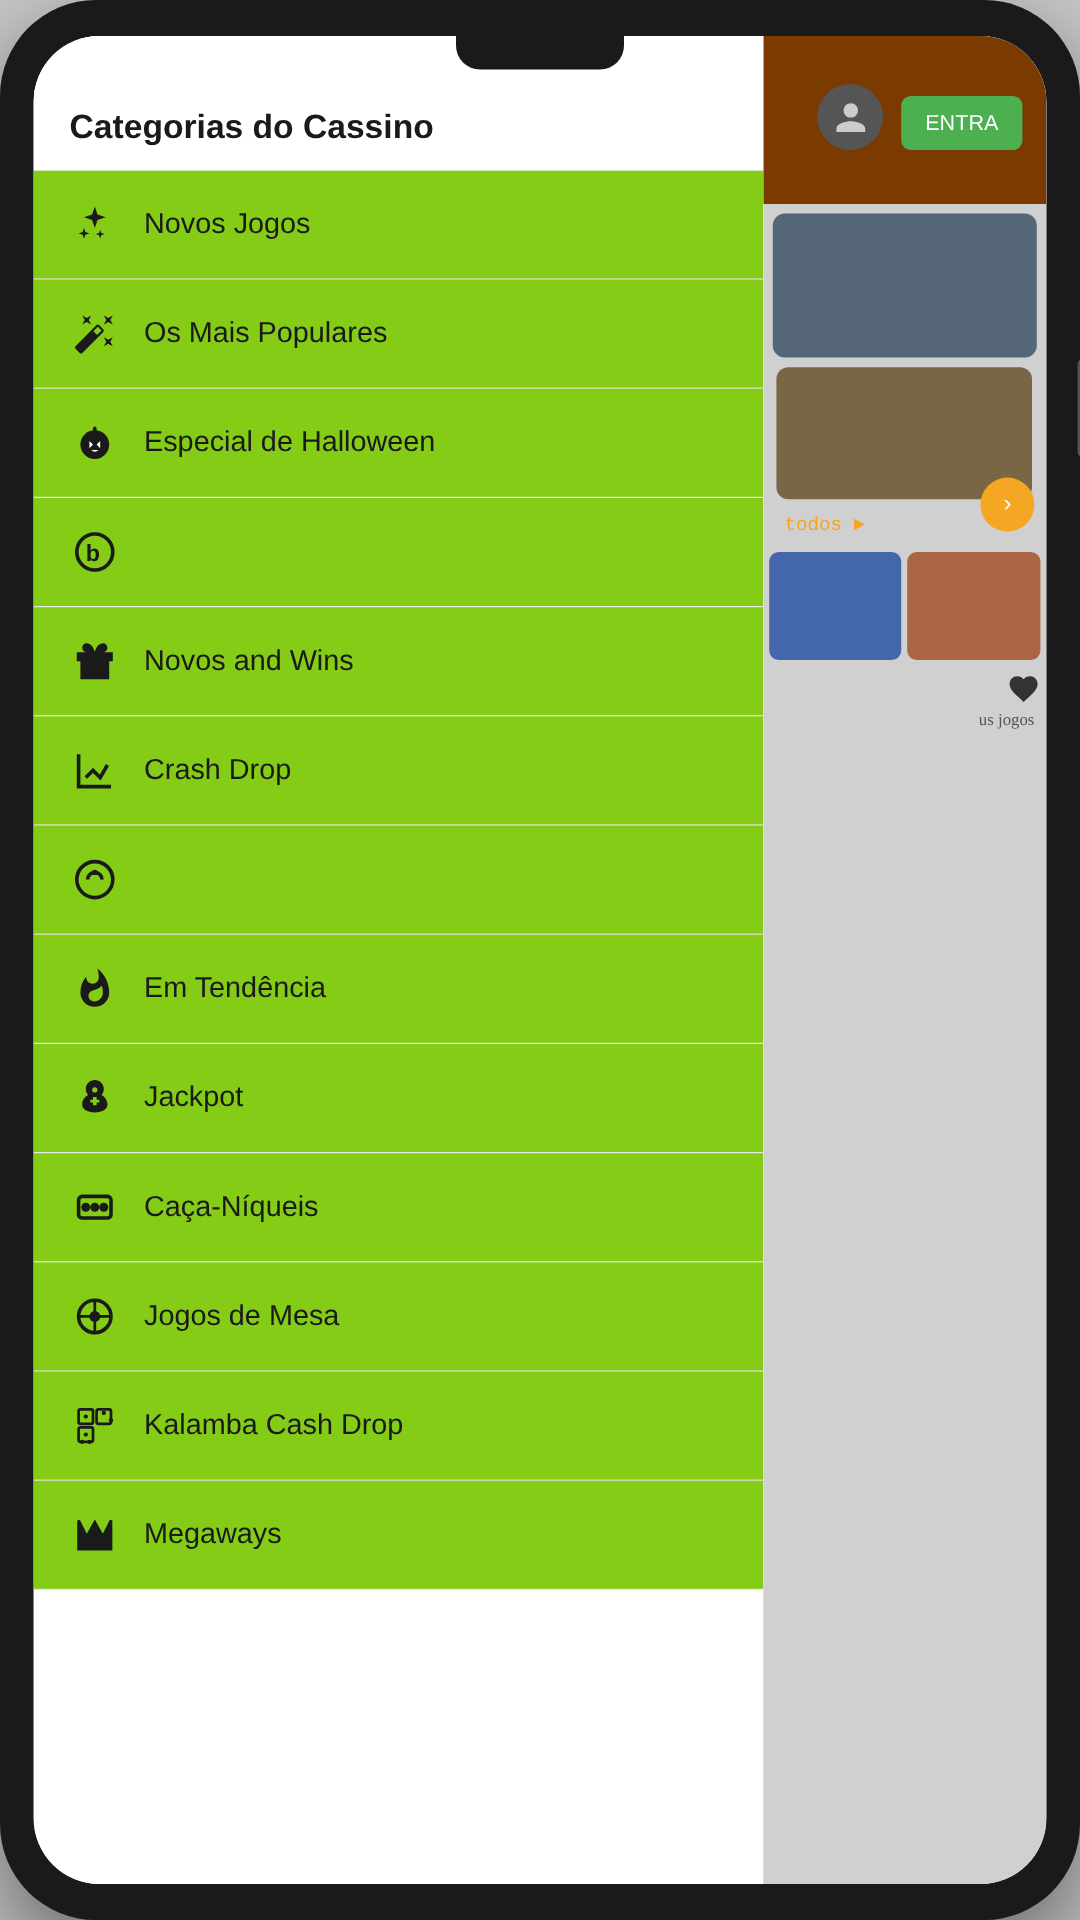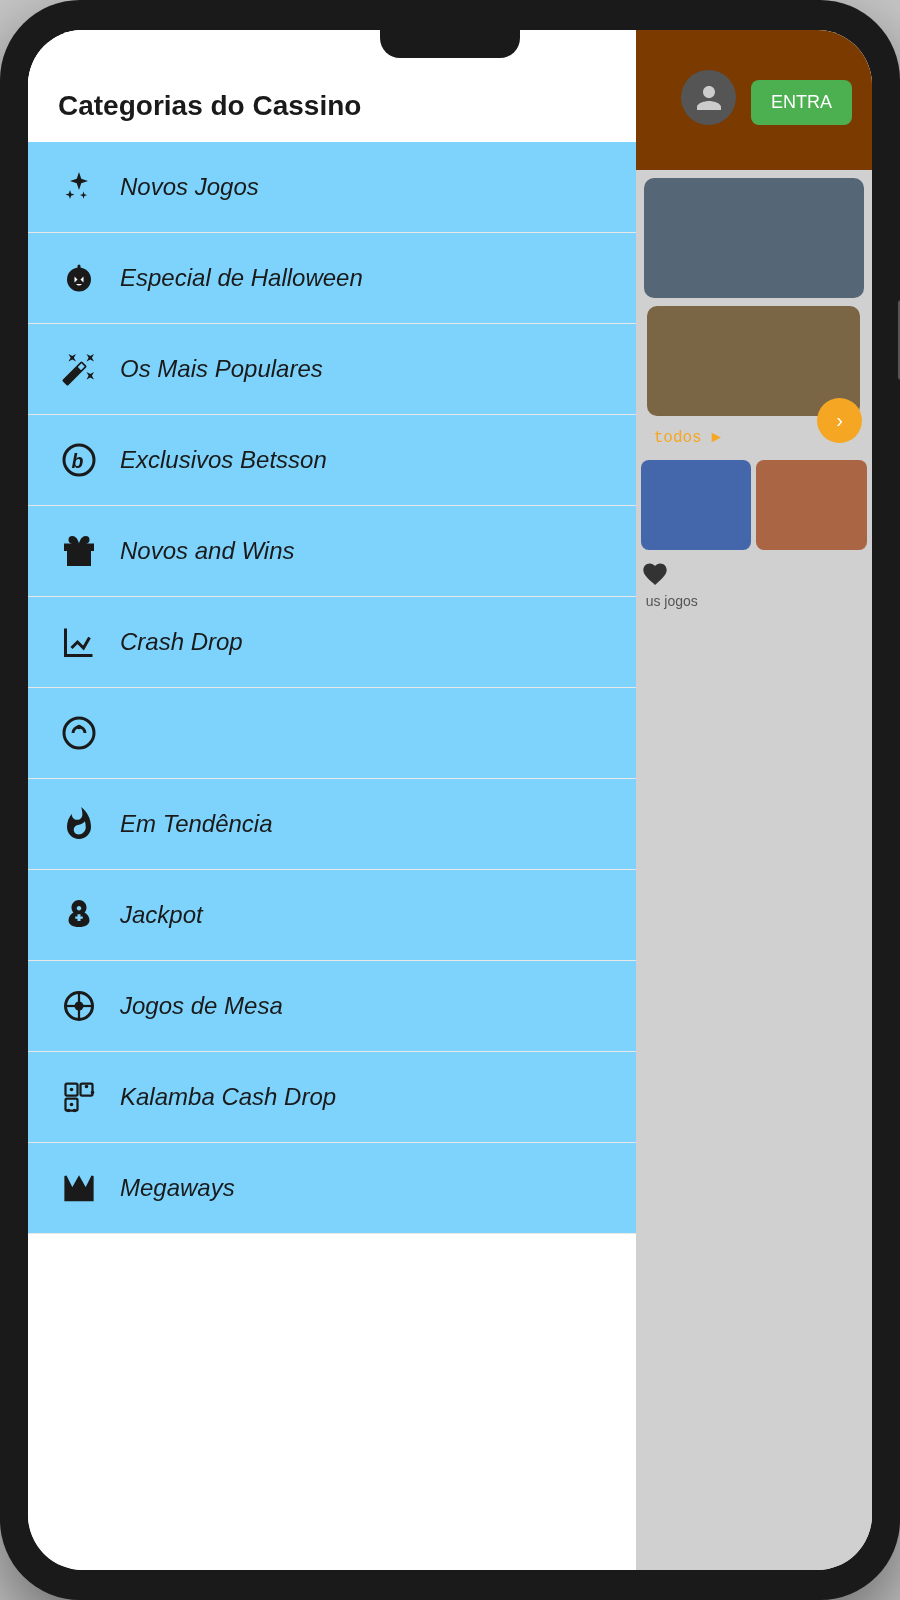--- a/index.html
+++ b/index.html
@@ -85,22 +85,21 @@
       flex: 1;
       overflow-y: auto;
     }
 
     .menu-item {
       display: flex;
       align-items: center;
       padding: 24px 30px;
       border-bottom: 1px solid #e8e8e8;
       cursor: pointer;
-      background: #7dd3fc;
-      font-style: italic;
+      background: #84cc16;
     }
 
     .menu-item-icon {
       width: 42px;
       height: 42px;
       display: flex;
       align-items: center;
       justify-content: center;
       margin-right: 20px;
       flex-shrink: 0;
@@ -212,22 +211,23 @@
     .bottom-label {
       font-size: 14px;
       color: #555;
       text-align: center;
       padding: 5px;
     }
 
     .fav-icon-bottom {
       display: flex;
       flex-direction: column;
-      align-items: flex-start;
+      align-items: flex-end;
       padding: 5px;
+      font-family: Liberation Serif, serif;
     }
   </style>
 </head>
 <body>
 
 <div class="phone-frame">
   <div class="phone-screen">
 
     <div class="menu-panel">
       <div class="menu-header">
@@ -239,43 +239,42 @@
       <div class="menu-item-icon">
         <svg viewBox="0 0 24 24" fill="#1a1a1a" width="36" height="36">
                 <path d="M12 2l1.5 4.5L18 8l-4.5 1.5L12 14l-1.5-4.5L6 8l4.5-1.5L12 2zm-6 12l.75 2.25L9 17l-2.25.75L6 20l-.75-2.25L3 17l2.25-.75L6 14zm9 1l.6 1.8 1.8.6-1.8.6-.6 1.8-.6-1.8-1.8-.6 1.8-.6L15 15z"></path>
               </svg>
       </div>
       <span class="menu-item-label">Novos Jogos</span>
     </div>
           <div class="menu-item">
       <div class="menu-item-icon">
         <svg viewBox="0 0 24 24" fill="#1a1a1a" width="36" height="36">
+                <path d="M7.5 5.6L10 7 8.6 4.5 10 2 7.5 3.4 5 2l1.4 2.5L5 7zm12 9.8L17 14l1.4 2.5L17 19l2.5-1.4L22 19l-1.4-2.5L22 14zM22 2l-2.5 1.4L17 2l1.4 2.5L17 7l2.5-1.4L22 7l-1.4-2.5zm-7.63 5.29a1 1 0 00-1.41 0L1.29 18.96a1 1 0 000 1.41l2.34 2.34a1 1 0 001.41 0L16.7 11.05a1 1 0 000-1.41l-2.33-2.35zm-1.03 5.49l-2.12-2.12 2.44-2.44 2.12 2.12-2.44 2.44z"></path>
+              </svg>
+      </div>
+      <span class="menu-item-label">Os Mais Populares</span>
+    </div>
+          <div class="menu-item">
+      <div class="menu-item-icon">
+        <svg viewBox="0 0 24 24" fill="#1a1a1a" width="36" height="36">
                 <circle cx="12" cy="13" r="8"></circle>
                 <path fill="#fff" d="M9 11 l2 2 l-2 2 M15 11 l-2 2 l2 2 M10 16 q2 2 4 0"></path>
                 <rect x="11" y="3" width="2" height="4" rx="1"></rect>
               </svg>
       </div>
       <span class="menu-item-label">Especial de Halloween</span>
     </div>
           <div class="menu-item">
       <div class="menu-item-icon">
         <svg viewBox="0 0 24 24" fill="#1a1a1a" width="36" height="36">
-                <path d="M7.5 5.6L10 7 8.6 4.5 10 2 7.5 3.4 5 2l1.4 2.5L5 7zm12 9.8L17 14l1.4 2.5L17 19l2.5-1.4L22 19l-1.4-2.5L22 14zM22 2l-2.5 1.4L17 2l1.4 2.5L17 7l2.5-1.4L22 7l-1.4-2.5zm-7.63 5.29a1 1 0 00-1.41 0L1.29 18.96a1 1 0 000 1.41l2.34 2.34a1 1 0 001.41 0L16.7 11.05a1 1 0 000-1.41l-2.33-2.35zm-1.03 5.49l-2.12-2.12 2.44-2.44 2.12 2.12-2.44 2.44z"></path>
-              </svg>
-      </div>
-      <span class="menu-item-label">Os Mais Populares</span>
-    </div>
-          <div class="menu-item">
-      <div class="menu-item-icon">
-        <svg viewBox="0 0 24 24" fill="#1a1a1a" width="36" height="36">
                 <circle cx="12" cy="12" r="10" stroke="#1a1a1a" stroke-width="2" fill="none"></circle>
                 <text x="7" y="17" font-size="13" font-weight="bold" fill="#1a1a1a">b</text>
               </svg>
       </div>
-      <span class="menu-item-label">Exclusivos Betsson</span>
     </div>
           <div class="menu-item">
       <div class="menu-item-icon">
         <svg viewBox="0 0 24 24" fill="#1a1a1a" width="36" height="36">
                 <path d="M20 12v10H4V12M22 7H2v5h20V7zM12 22V7M12 7H7.5a2.5 2.5 0 010-5C11 2 12 7 12 7zM12 7h4.5a2.5 2.5 0 000-5C13 2 12 7 12 7z"></path>
               </svg>
       </div>
       <span class="menu-item-label">Novos and Wins</span>
     </div>
           <div class="menu-item">
@@ -303,20 +302,31 @@
       </div>
       <span class="menu-item-label">Em Tendência</span>
     </div>
           <div class="menu-item">
       <div class="menu-item-icon">
         <svg viewBox="0 0 24 24" fill="#1a1a1a" width="36" height="36">
                 <path d="M12 2C9.24 2 7 4.24 7 7c0 1.29.49 2.46 1.28 3.35C6.32 11.35 5 13.33 5 15.6 5 18.1 7.69 20 12 20s7-1.9 7-4.4c0-2.27-1.32-4.25-3.28-5.25C16.51 9.46 17 8.29 17 7c0-2.76-2.24-5-5-5zm1 9.5V13h1.5v1.5H13V16h-2v-1.5H9.5V13H11v-1.5h2zm-1-5.5c.83 0 1.5.67 1.5 1.5S12.83 9 12 9s-1.5-.67-1.5-1.5S11.17 6 12 6z"></path>
               </svg>
       </div>
       <span class="menu-item-label">Jackpot</span>
+    </div>
+          <div class="menu-item">
+      <div class="menu-item-icon">
+        <svg viewBox="0 0 24 24" fill="#1a1a1a" width="36" height="36">
+                <circle cx="7" cy="12" r="2.5"></circle>
+                <circle cx="12" cy="12" r="2.5"></circle>
+                <circle cx="17" cy="12" r="2.5"></circle>
+                <rect x="3" y="6" width="18" height="12" rx="2" stroke="#1a1a1a" stroke-width="2" fill="none"></rect>
+              </svg>
+      </div>
+      <span class="menu-item-label">Caça-Níqueis</span>
     </div>
           <div class="menu-item">
       <div class="menu-item-icon">
         <svg viewBox="0 0 24 24" fill="#1a1a1a" width="36" height="36">
                 <circle cx="12" cy="12" r="9" stroke="#1a1a1a" stroke-width="2" fill="none"></circle>
                 <circle cx="12" cy="12" r="3"></circle>
                 <line x1="12" y1="3" x2="12" y2="21" stroke="#1a1a1a" stroke-width="1.5"></line>
                 <line x1="3" y1="12" x2="21" y2="12" stroke="#1a1a1a" stroke-width="1.5"></line>
               </svg>
       </div>

